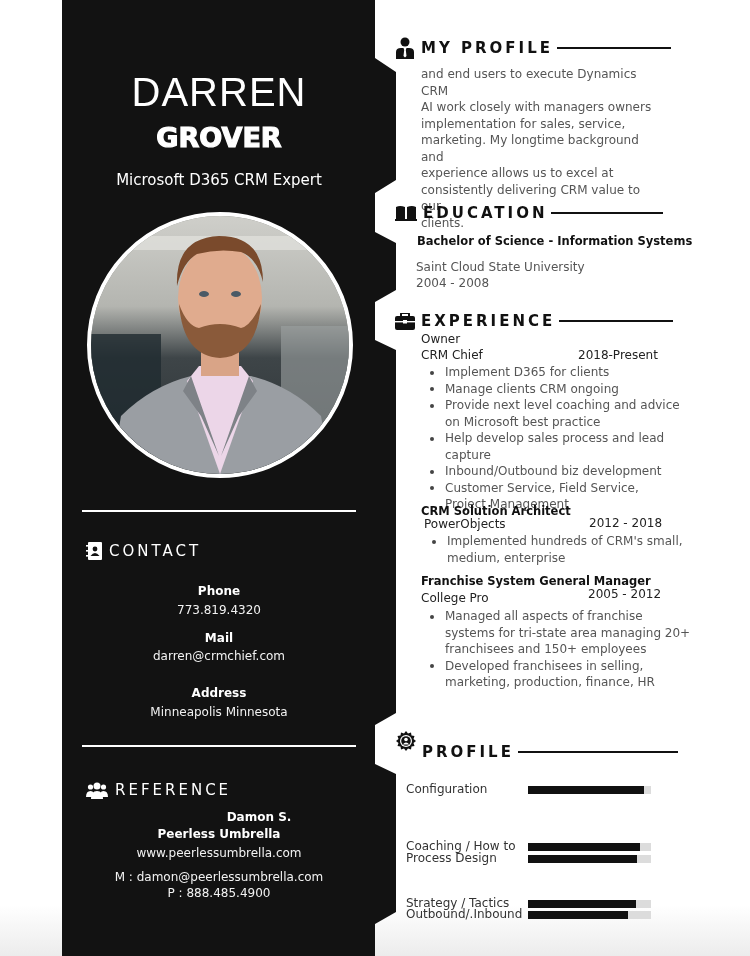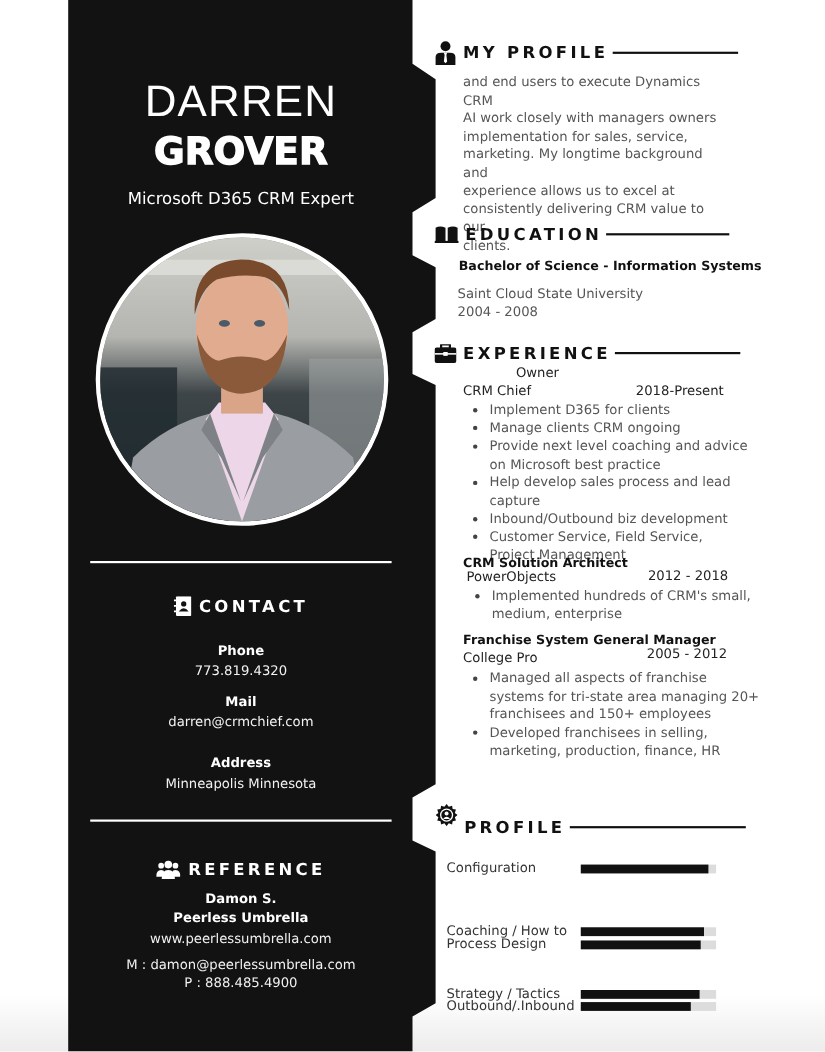--- a/index.html
+++ b/index.html
@@ -21,40 +21,40 @@
     color: #fff; text-align: center;
   }
   .name-first {
     position: absolute; left: 0; width: 314px; top: 68px;
     font-family: "Liberation Sans", sans-serif; font-weight: 400;
     font-size: 40px; letter-spacing: 1px; line-height: 48px;
   }
   .name-last {
     position: absolute; left: 0; width: 314px; top: 114px;
     font-family: "DejaVu Sans", sans-serif; font-weight: 900;
-    font-size: 34px; letter-spacing: 0px; line-height: 48px;
+    font-size: 27px; letter-spacing: 0px; line-height: 48px;
     -webkit-text-stroke: 1.2px #fff;
   }
   .title {
     position: absolute; left: 0; width: 314px; top: 170px;
     font-size: 15px; line-height: 20px; color: #fff;
     font-family: "DejaVu Sans", sans-serif;
   }
   .photo {
     position: absolute; left: 25px; top: 212px; width: 266px; height: 266px;
     border-radius: 50%; border: 4px solid #fff; overflow: hidden;
     background: #8e8f8a;
   }
   .divider {
     position: absolute; left: 20px; width: 274px; height: 2px; background: #fff;
   }
   .sec-head {
     position: absolute; left: 0; width: 314px;
-    display: flex; justify-content: center; align-items: center; gap: 7px;
-    font-weight: 700; font-size: 15px; letter-spacing: 3px;
+    display: flex; justify-content: flex-start; align-items: center; gap: 7px;
+    font-weight: 400; font-size: 15px; letter-spacing: 3px; padding-left: 24px;
   }
   .sec-head svg { display: block; }
   .c-label { position: absolute; left: 0; width: 314px; font-weight: 700; font-size: 12px; line-height: 16px; }
   .c-value { position: absolute; left: 0; width: 314px; font-size: 12px; line-height: 16px; color: #f2f2f2; }
 
   
   .rhead {
     position: absolute; display: flex; align-items: center;
     font-weight: 700; font-size: 15px; letter-spacing: 3px; color: #111;
   }
@@ -157,21 +157,21 @@
       <circle cx="11" cy="5" r="3.5" fill="#fff"></circle>
       <circle cx="4.5" cy="6" r="2.6" fill="#fff"></circle>
       <circle cx="17.5" cy="6" r="2.6" fill="#fff"></circle>
       <path d="M5 18 Q5 10 11 10 Q17 10 17 18 Z" fill="#fff"></path>
       <path d="M0 16 Q0 10 4.5 10 Q7 10 7.5 12 L6 16 Z" fill="#fff"></path>
       <path d="M22 16 Q22 10 17.5 10 Q15 10 14.5 12 L16 16 Z" fill="#fff"></path>
     </svg>
     <span>REFERENCE</span>
   </div>
 
-  <div class="c-label" style="top:809px;">Damon S.</div>
+  <div class="c-label" style="top:809px;margin-left:40px;">Damon S.</div>
   <div class="c-label" style="top:826px;">Peerless Umbrella</div>
   <div class="c-value" style="top:869px;">M : damon@peerlessumbrella.com</div>
   <div class="c-value" style="top:845px;">www.peerlessumbrella.com</div>
   <div class="c-value" style="top:885px;">P  :  888.485.4900</div>
 </div>
 
 <div class="rhead" style="left:395px; top:37px;">
   <svg class="icon" width="20" height="22" viewBox="0 0 20 22">
     <circle cx="10" cy="5" r="4.5" fill="#111"></circle>
     <path d="M1 22 L1 15 Q1 11 6 11 L14 11 Q19 11 19 15 L19 22 Z" fill="#111"></path>
@@ -207,21 +207,21 @@
   <svg class="icon" width="20" height="17" viewBox="0 0 20 17">
     <rect x="6" y="0" width="8" height="4" rx="1" fill="none" stroke="#111" stroke-width="2"></rect>
     <rect x="0" y="3" width="20" height="14" rx="2" fill="#111"></rect>
     <rect x="0" y="8" width="20" height="1.4" fill="#fff"></rect>
     <rect x="8" y="7" width="4" height="3.5" fill="#fff"></rect>
   </svg>
   <span>EXPERIENCE</span>
   <div class="rule" style="width:114px;"></div>
 </div>
 
-<div class="rplain" style="left:421px; top:331px;margin-left:48px;">Owner</div>
+<div class="rplain" style="left:421px; top:331px;">Owner</div>
 <div class="rplain" style="left:421px; top:347px;">CRM Chief</div>
 <div class="rplain" style="left:578px; top:347px;">2018-Present</div>
 <ul class="bul" style="left:421px; top:364px; width:290px;">
   <li>Implement D365 for clients</li>
   <li>Manage clients CRM ongoing</li>
   <li style="width:275px;">Provide next level coaching and advice on Microsoft best practice</li>
   <li>Help develop sales process and lead capture</li>
   <li>Inbound/Outbound biz development</li>
   <li style="width:262px;">Customer Service, Field Service, Project Management</li>
 </ul>

